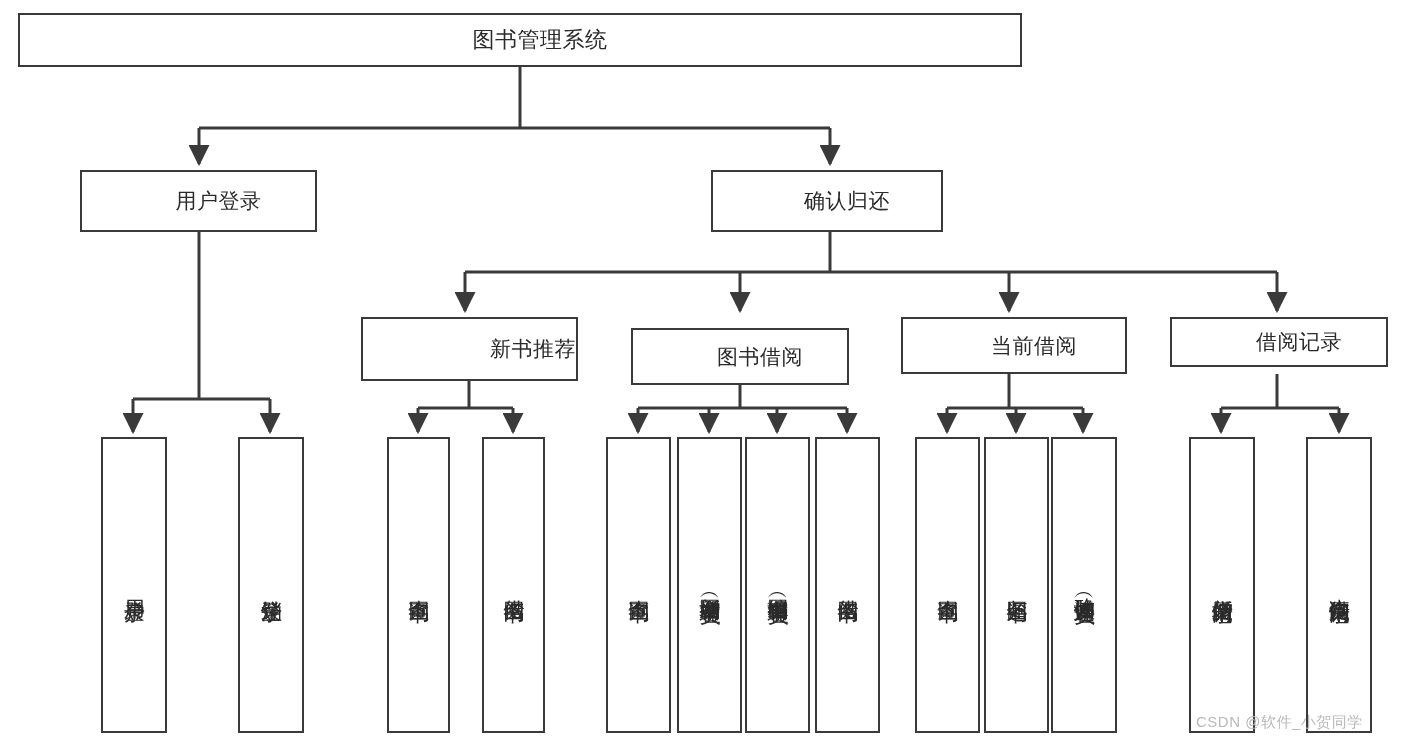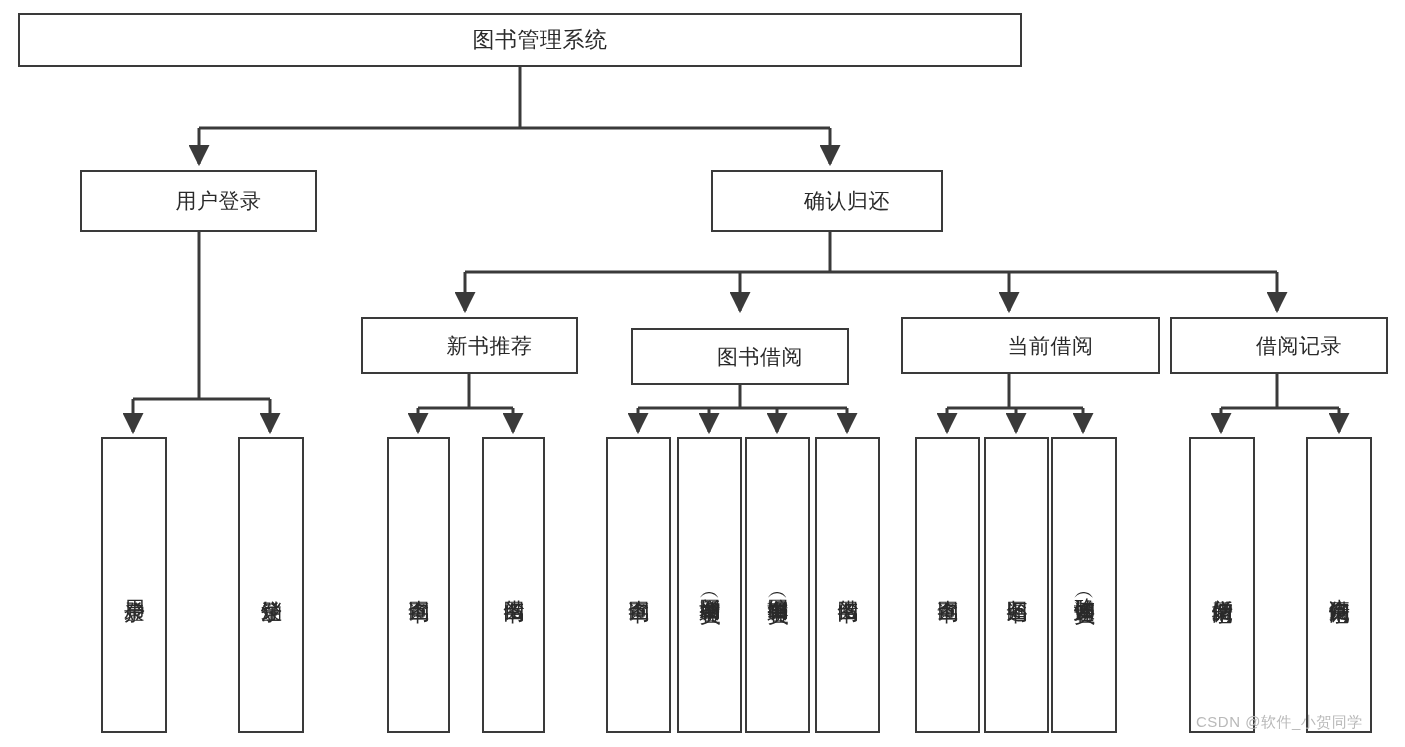--- a/index.html
+++ b/index.html
@@ -128,33 +128,33 @@
   </div>
 
   <div class="node horiz" style="left:80px; top:170px; width:237px; height:62px;">
     <span>用户登录</span>
   </div>
 
   <div class="node horiz" style="left:711px; top:170px; width:232px; height:62px;">
     <span>确认归还</span>
   </div>
 
-  <div class="node horiz" style="left:361px; top:317px; width:217px; height:57px;">
+  <div class="node horiz" style="left:361px; top:317px; width:217px; height:64px;justify-content:flex-end;">
     <span>新书推荐</span>
   </div>
 
   <div class="node horiz" style="left:631px; top:328px; width:218px; height:57px;">
     <span>图书借阅</span>
   </div>
 
-  <div class="node horiz" style="left:901px; top:317px; width:259px; height:57px;">
+  <div class="node horiz" style="left:901px; top:317px; width:226px; height:57px;">
     <span>当前借阅</span>
   </div>
 
-  <div class="node horiz" style="left:1170px; top:317px; width:218px; height:57px;">
+  <div class="node horiz" style="left:1170px; top:317px; width:218px; height:50px;">
     <span>借阅记录</span>
   </div>
 
   <div class="node vert" style="left:101px; top:437px; width:66px; height:296px;">
     <span class="vert-label">用户登录</span>
   </div>
 
   <div class="node vert" style="left:238px; top:437px; width:66px; height:296px;">
     <span class="vert-label">注销登录</span>
   </div>

